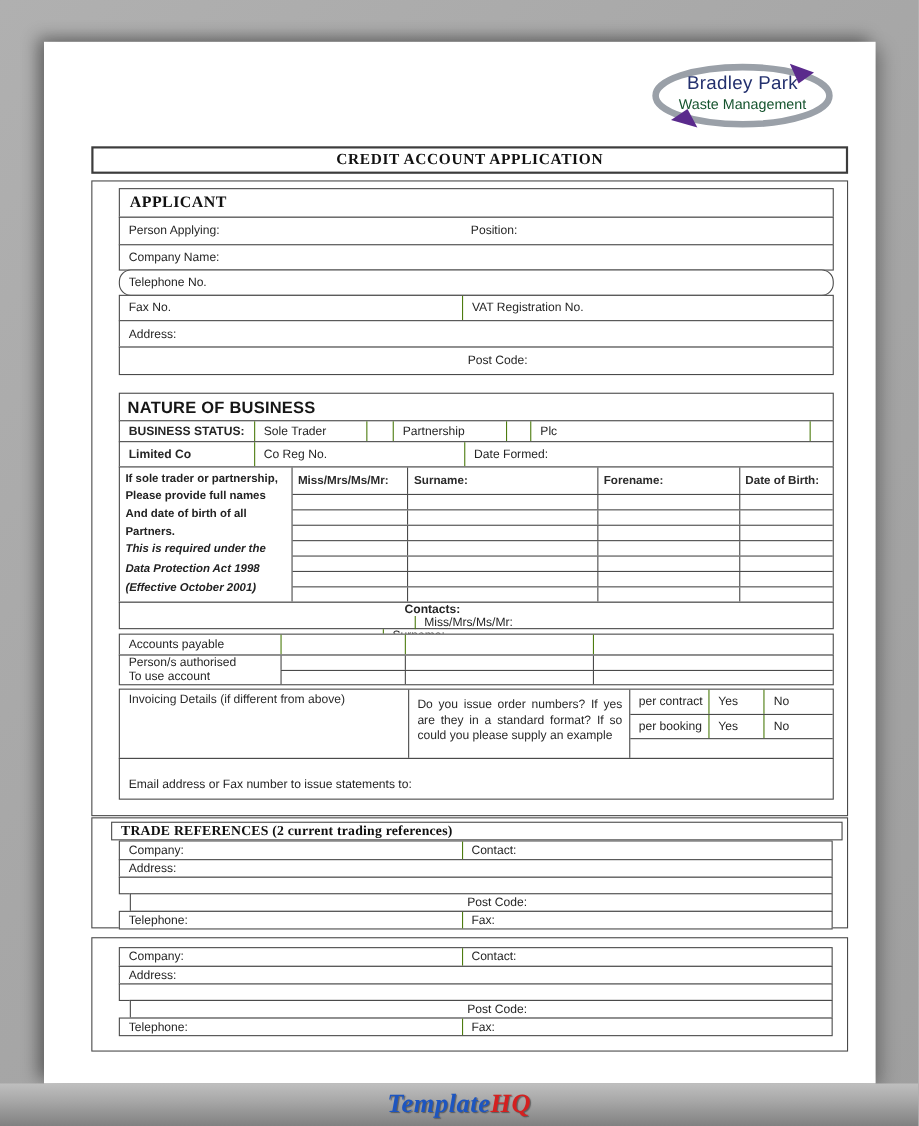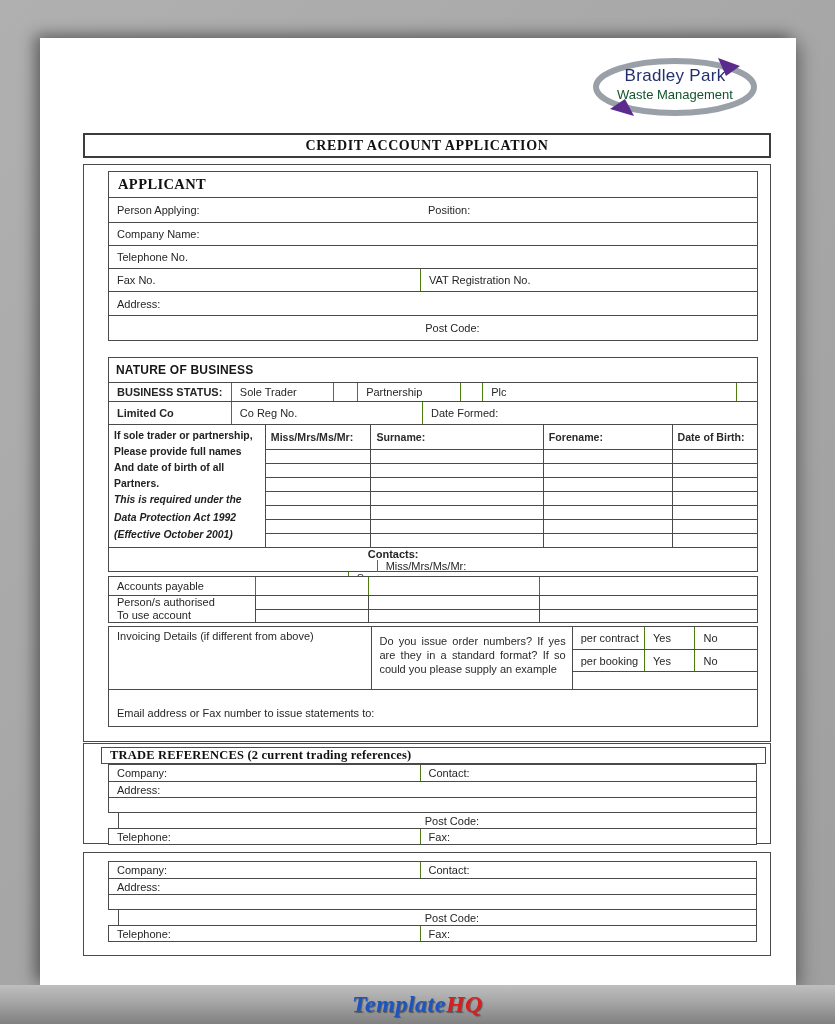--- a/index.html
+++ b/index.html
@@ -37,21 +37,21 @@
   .gap3 + .row { margin-top:0; }
   .lbl { font-size:11px; color:#262626; padding-left:8px; white-space:nowrap; }
   .cell { height:100%; display:flex; align-items:center; border-left:1px solid #4d7c0f; }
   .cell:first-child { border-left:none; }
   .b { font-weight:bold; }
   
   .applicant { left:24px; top:6px; width:650px; }
   .sec-head-serif { font-family:"Liberation Serif", serif; font-weight:bold; font-size:14.5px; letter-spacing:0.4px; color:#111; padding-left:9px; }
   
   .nature { left:24px; top:192px; width:650px; }
-  .nat-head { font-size:12px; font-weight:bold; color:#161616; padding-left:7px; letter-spacing:0.2px; }
+  .nat-head { font-size:15px; font-weight:bold; color:#161616; padding-left:7px; letter-spacing:0.2px; }
   
   .partners { height:124px; align-items:stretch; padding:0; }
   .p-note { width:24.2%; padding:4px 3px 0 5px; border-right:1px solid #4a4a4a; }
   .p-note div { font-size:10.4px; font-weight:bold; line-height:1.3; margin-bottom:2.5px; color:#222; }
   .p-note .it { font-style:italic; margin-bottom:4px; }
   .p-grid { flex:1; display:flex; flex-direction:column; }
   .p-row { display:flex; flex:1; border-top:1px solid #4a4a4a; }
   .p-row.head { border-top:none; flex:0 0 24px; align-items:center; }
   .p-cell { height:100%; border-left:1px solid #4a4a4a; display:flex; align-items:center; }
   .p-cell:first-child { border-left:none; }
@@ -126,21 +126,21 @@
           <div class="cell" style="width:48%;">
             <span class="lbl">Person Applying:</span>
           </div>
           <div class="cell" style="width:52%; border-left:none;">
             <span class="lbl">Position:</span>
           </div>
         </div>
         <div class="row" style="height:24px;">
           <span class="lbl">Company Name:</span>
         </div>
-        <div class="row" style="height:24px;">
+        <div class="row" style="height:24px;border-radius:11px;">
           <span class="lbl">Telephone No.</span>
         </div>
         <div class="row" style="height:24px;">
           <div class="cell" style="width:48%;">
             <span class="lbl">Fax No.</span>
           </div>
           <div class="cell" style="width:52%;">
             <span class="lbl">VAT Registration No.</span>
           </div>
         </div>
@@ -187,21 +187,21 @@
           </div>
         </div>
 
         <div class="row partners">
           <div class="p-note">
             <div>If sole trader or partnership,</div>
             <div>Please provide full names</div>
             <div>And date of birth of all</div>
             <div>Partners.</div>
             <div class="it">This is required under the</div>
-            <div class="it">Data Protection Act 1992</div>
+            <div class="it">Data Protection Act 1998</div>
             <div class="it">(Effective October 2001)</div>
           </div>
           <div class="p-grid">
             <div class="p-row head">
               <div class="p-cell p-c0">
                   <span class="p-head-lbl">Miss/Mrs/Ms/Mr:</span>
                 </div>
               <div class="p-cell p-c1">
                   <span class="p-head-lbl">Surname:</span>
                 </div>

